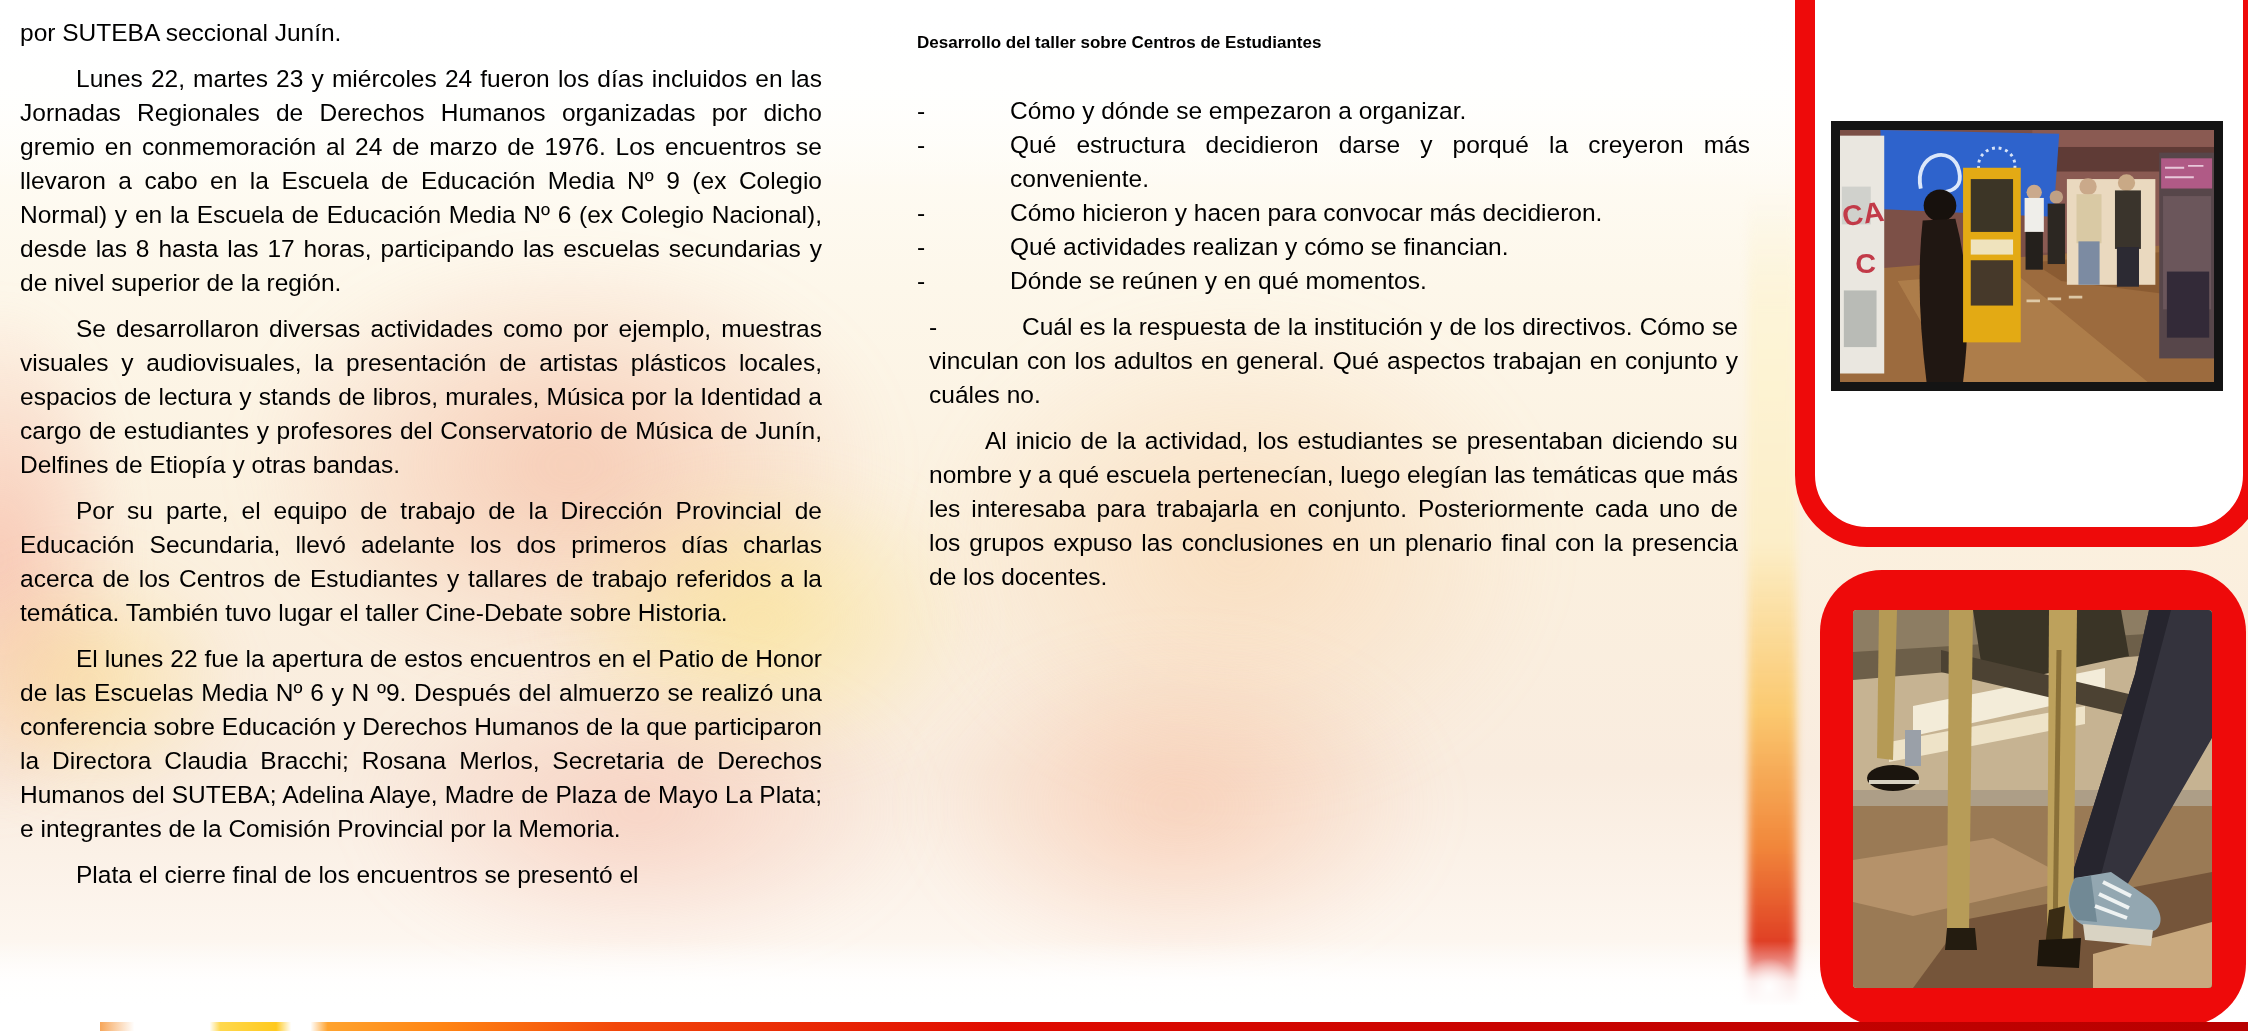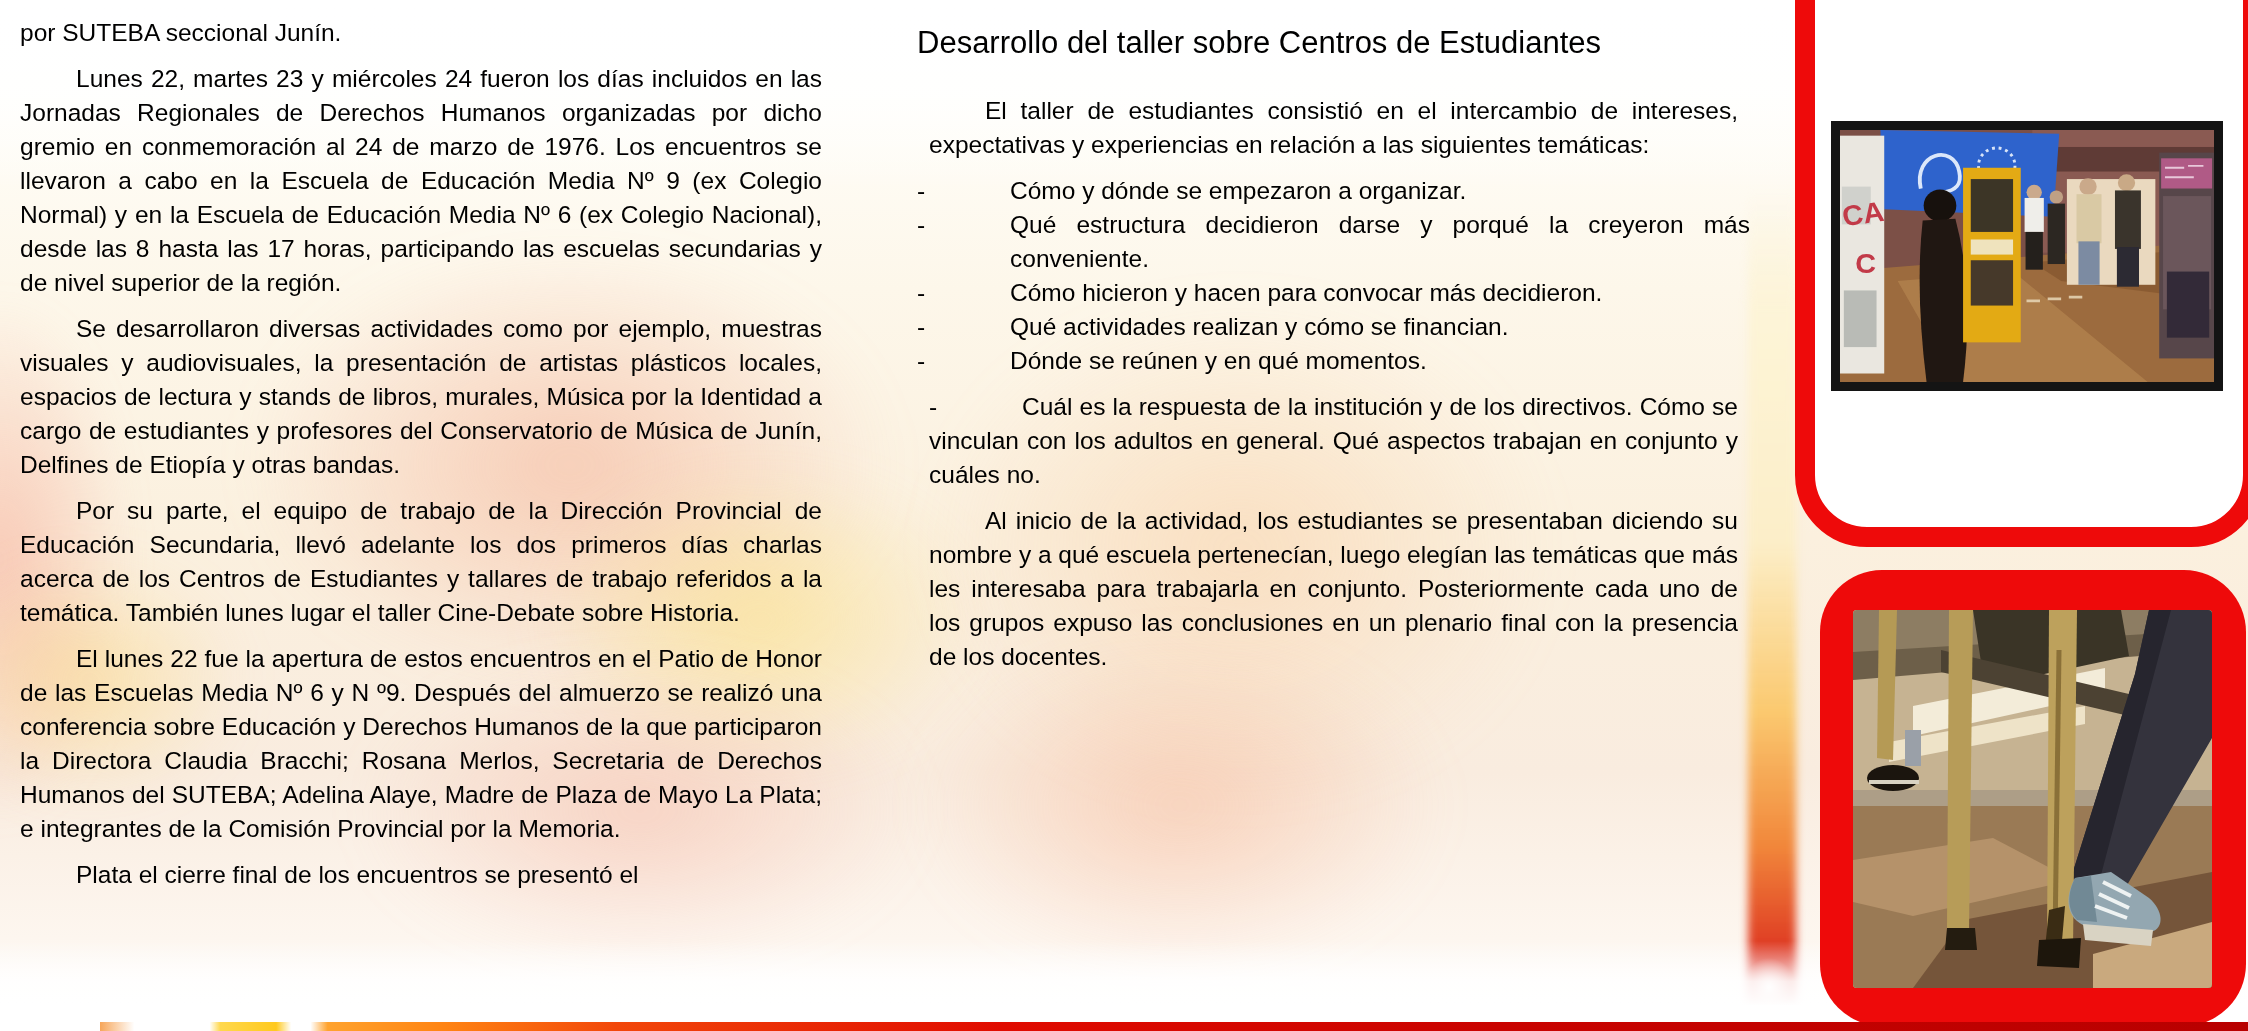--- a/index.html
+++ b/index.html
@@ -45,21 +45,21 @@
       rgba(255,255,255,0) 5.1%, #ffd84d 5.6%, #ffc91e 8.2%,
       #ffffff 8.9%, #ffffff 9.8%,
       #ffa32e 10.6%, #ff8413 16%, #f2470a 24%, #e00b00 42%, #c90300 65%, #b80000 100%);
   }
   
   .col{position:absolute;font-size:24.5px;line-height:34px;text-align:justify;z-index:3;}
   .col-left{left:8px;top:4px;width:826px;}
   .col-mid{left:917px;top:26px;width:833px;}
   .para{margin:12px;text-indent:56px;}
   .para.no-indent{text-indent:0;}
-  .heading{margin:0 0 34px 0;font-size:31px;line-height:34px;font-weight:normal;text-align:left;}
+  .heading{margin:0 0 34px 0;font-size:17px;line-height:34px;font-weight:bold;text-align:left;}
   .li{margin:0;padding-left:93px;}
   .li .mk{display:inline-block;width:93px;margin-left:-93px;}
   .li-flush{margin:12px;padding-left:0;}
   .li-flush .mk{display:inline-block;width:93px;margin-left:0;}
   
   .red-card{position:absolute;box-sizing:border-box;z-index:2;}
   .card-top{
     left:1795px;top:-90px;width:468px;height:637px;
     background:#ffffff;border:20px solid #ee0a0a;border-radius:72px;
   }
@@ -87,28 +87,27 @@
   <div class="gap-strip"></div>
   <div class="gap-dot"></div>
   <div class="top-fade"></div>
   <div class="bottom-fade"></div>
   <div class="bottom-bar"></div>
 
   <div class="col col-left">
     <p class="para no-indent">por SUTEBA seccional Junín.</p>
     <p class="para">Lunes 22, martes 23 y miércoles 24 fueron los días incluidos en las Jornadas Regionales de Derechos Humanos organizadas por dicho gremio en conmemoración al 24 de marzo de 1976. Los encuentros se llevaron a cabo en la Escuela de Educación Media Nº 9 (ex Colegio Normal) y en la Escuela de Educación Media Nº 6 (ex Colegio Nacional), desde las 8 hasta las 17 horas, participando las escuelas secundarias y de nivel superior de la región.</p>
     <p class="para">Se desarrollaron diversas actividades como por ejemplo, muestras visuales y audiovisuales, la presentación de artistas plásticos locales, espacios de lectura y stands de libros, murales, Música por la Identidad a cargo de estudiantes y profesores del Conservatorio de Música de Junín, Delfines de Etiopía y otras bandas.</p>
-    <p class="para">Por su parte, el equipo de trabajo de la Dirección Provincial de Educación Secundaria, llevó adelante los dos primeros días charlas acerca de los Centros de Estudiantes y tallares de trabajo referidos a la temática. También lunes lugar el taller Cine-Debate sobre Historia.</p>
+    <p class="para">Por su parte, el equipo de trabajo de la Dirección Provincial de Educación Secundaria, llevó adelante los dos primeros días charlas acerca de los Centros de Estudiantes y tallares de trabajo referidos a la temática. También tuvo lugar el taller Cine-Debate sobre Historia.</p>
     <p class="para">El lunes 22 fue la apertura de estos encuentros en el Patio de Honor de las Escuelas Media Nº 6 y N º9. Después del almuerzo se realizó una conferencia sobre Educación y Derechos Humanos de la que participaron la Directora Claudia Bracchi; Rosana Merlos, Secretaria de Derechos Humanos del SUTEBA; Adelina Alaye, Madre de Plaza de Mayo La Plata; e integrantes de la Comisión Provincial por la Memoria.</p>
     <p class="para">Plata el cierre final de los encuentros se presentó el</p>
   </div>
 
   <div class="col col-mid">
     <h2 class="heading">Desarrollo del taller sobre Centros de Estudiantes</h2>
-    <p class="para">El taller de estudiantes consistió en el intercambio de intereses, expectativas y experiencias en relación a las siguientes temáticas:</p>
     <p class="li"><span class="mk">-</span><span>Cómo y dónde se empezaron a organizar.</span></p>
     <p class="li"><span class="mk">-</span><span>Qué estructura decidieron darse y porqué la creyeron más conveniente.</span></p>
     <p class="li"><span class="mk">-</span><span>Cómo hicieron y hacen para convocar más decidieron.</span></p>
     <p class="li"><span class="mk">-</span><span>Qué actividades realizan y cómo se financian.</span></p>
     <p class="li"><span class="mk">-</span><span>Dónde se reúnen y en qué momentos.</span></p>
     <p class="li-flush"><span class="mk">-</span><span>Cuál es la respuesta de la institución y de los directivos. Cómo se vinculan con los adultos en general. Qué aspectos trabajan en conjunto y cuáles no.</span></p>
     <p class="para">Al inicio de la actividad, los estudiantes se presentaban diciendo su nombre y a qué escuela pertenecían, luego elegían las temáticas que más les interesaba para trabajarla en conjunto. Posteriormente cada uno de los grupos expuso las conclusiones en un plenario final con la presencia de los docentes.</p>
   </div>
 
   <div class="red-card card-top"></div>

